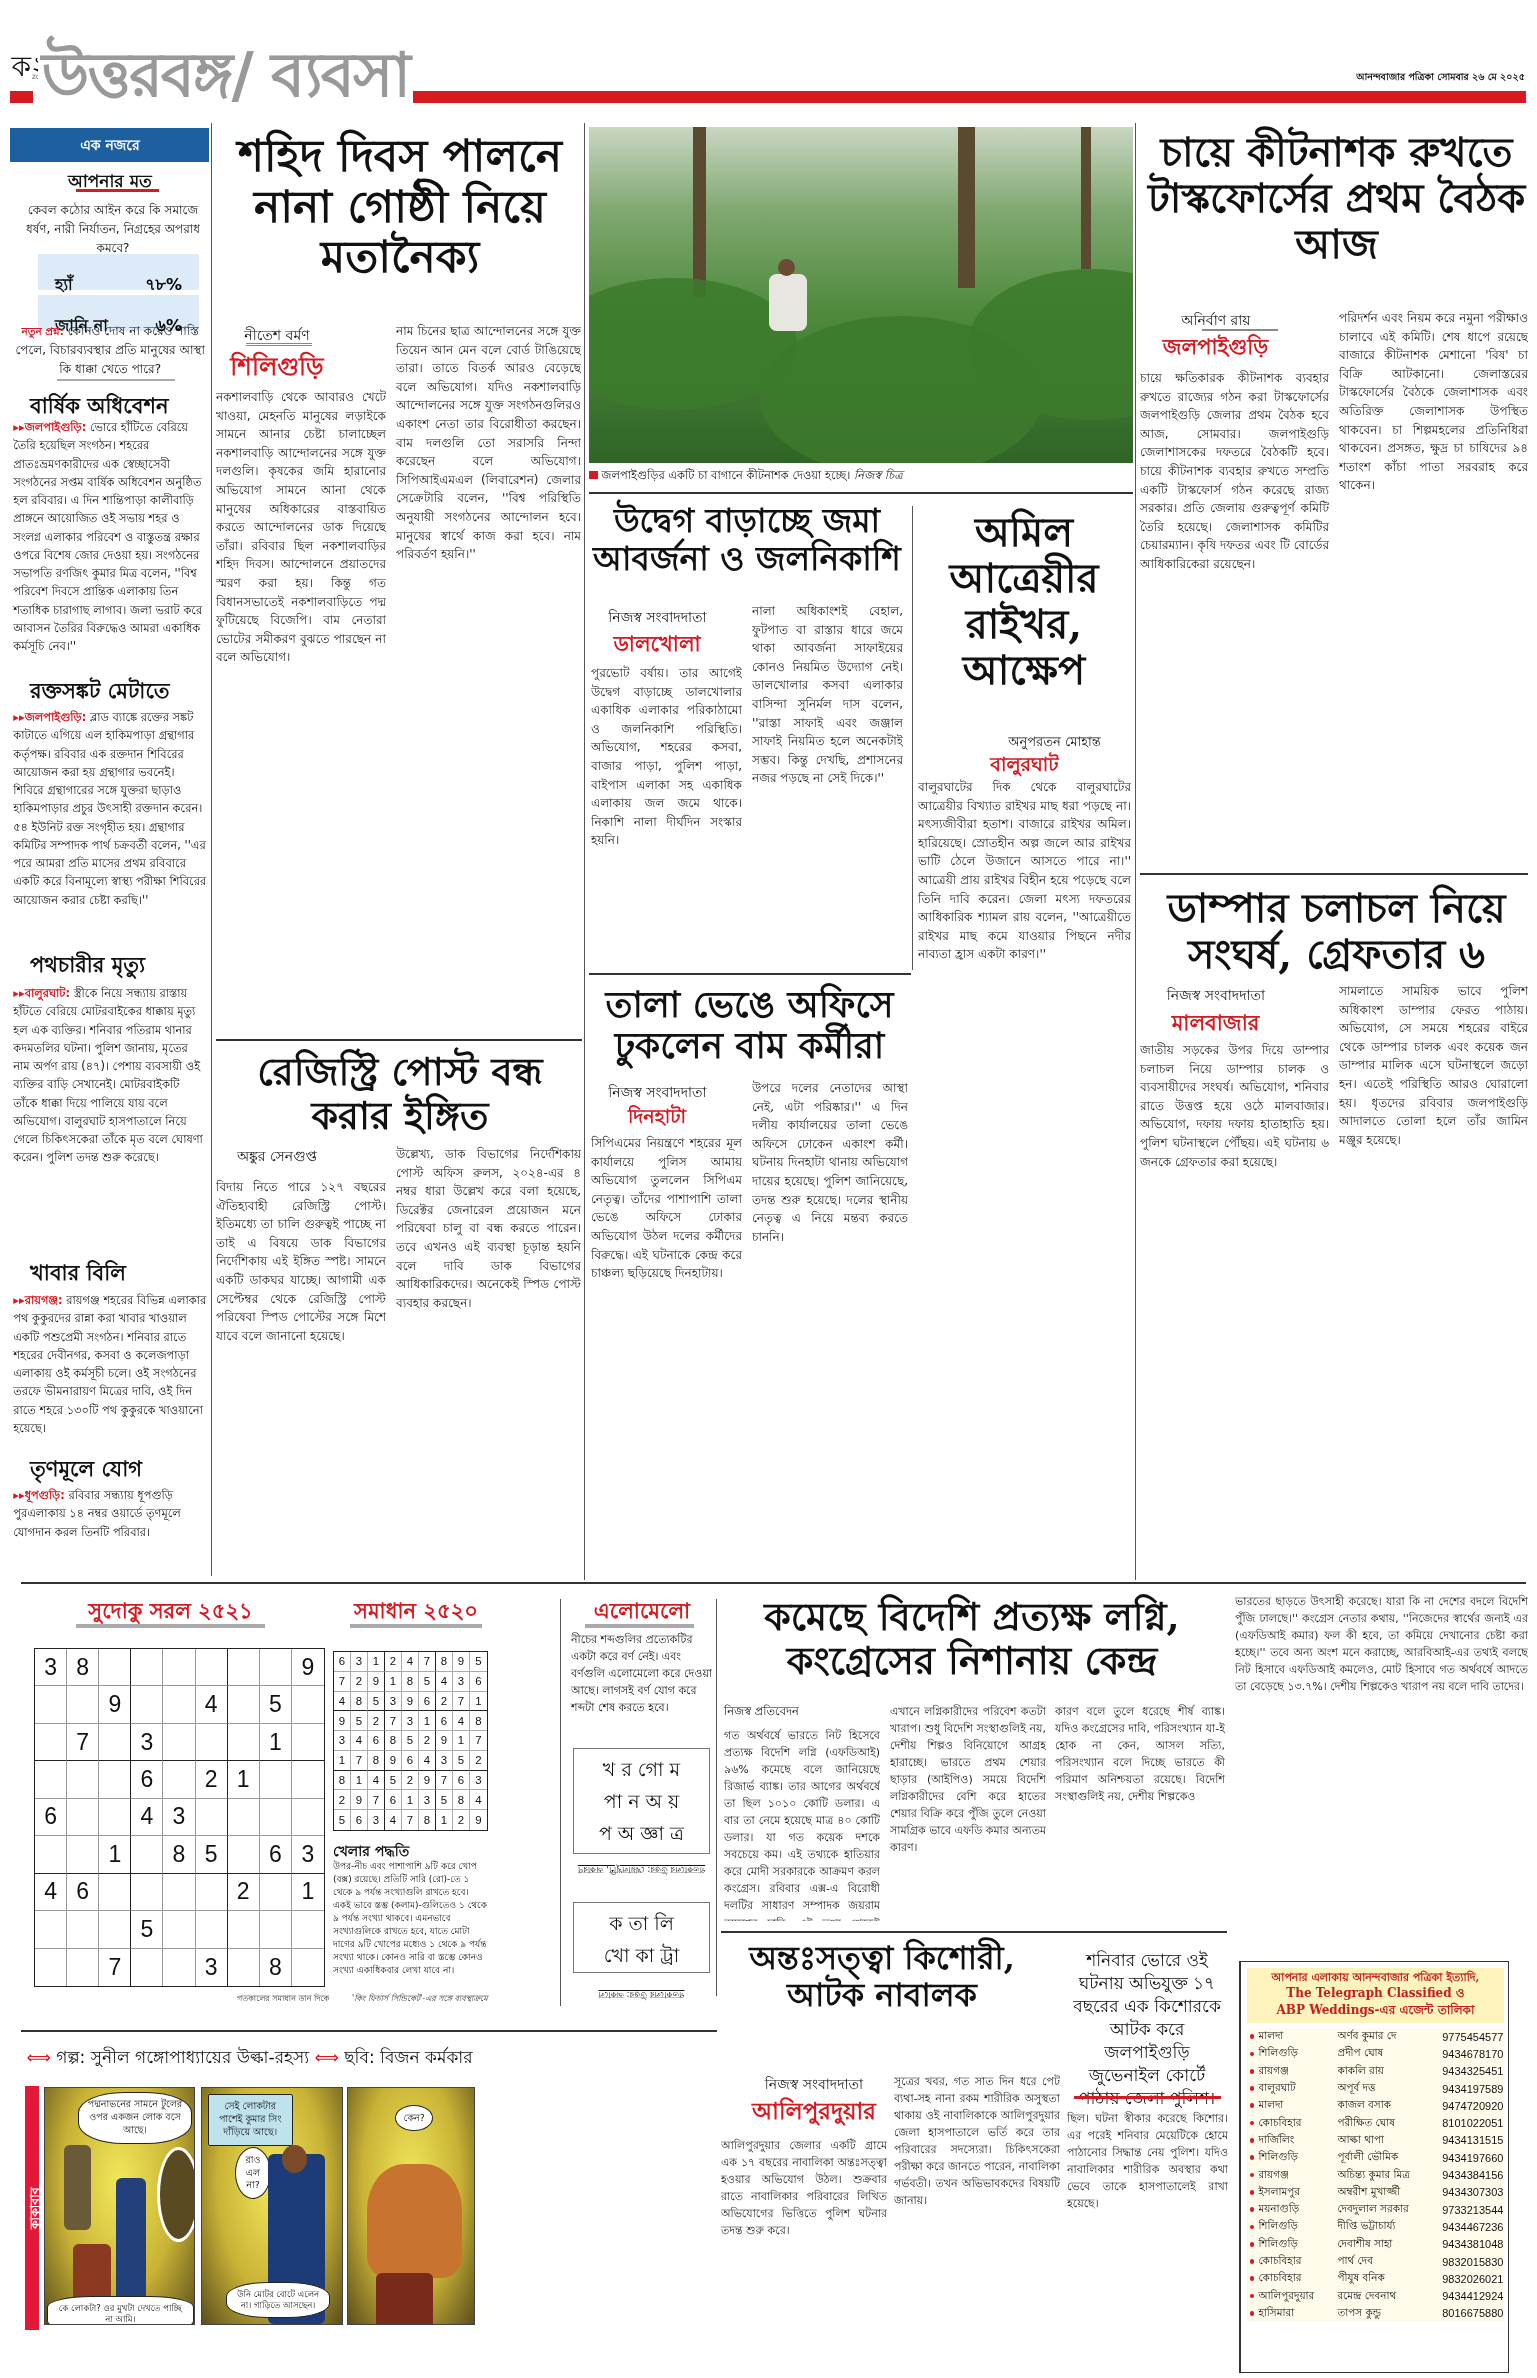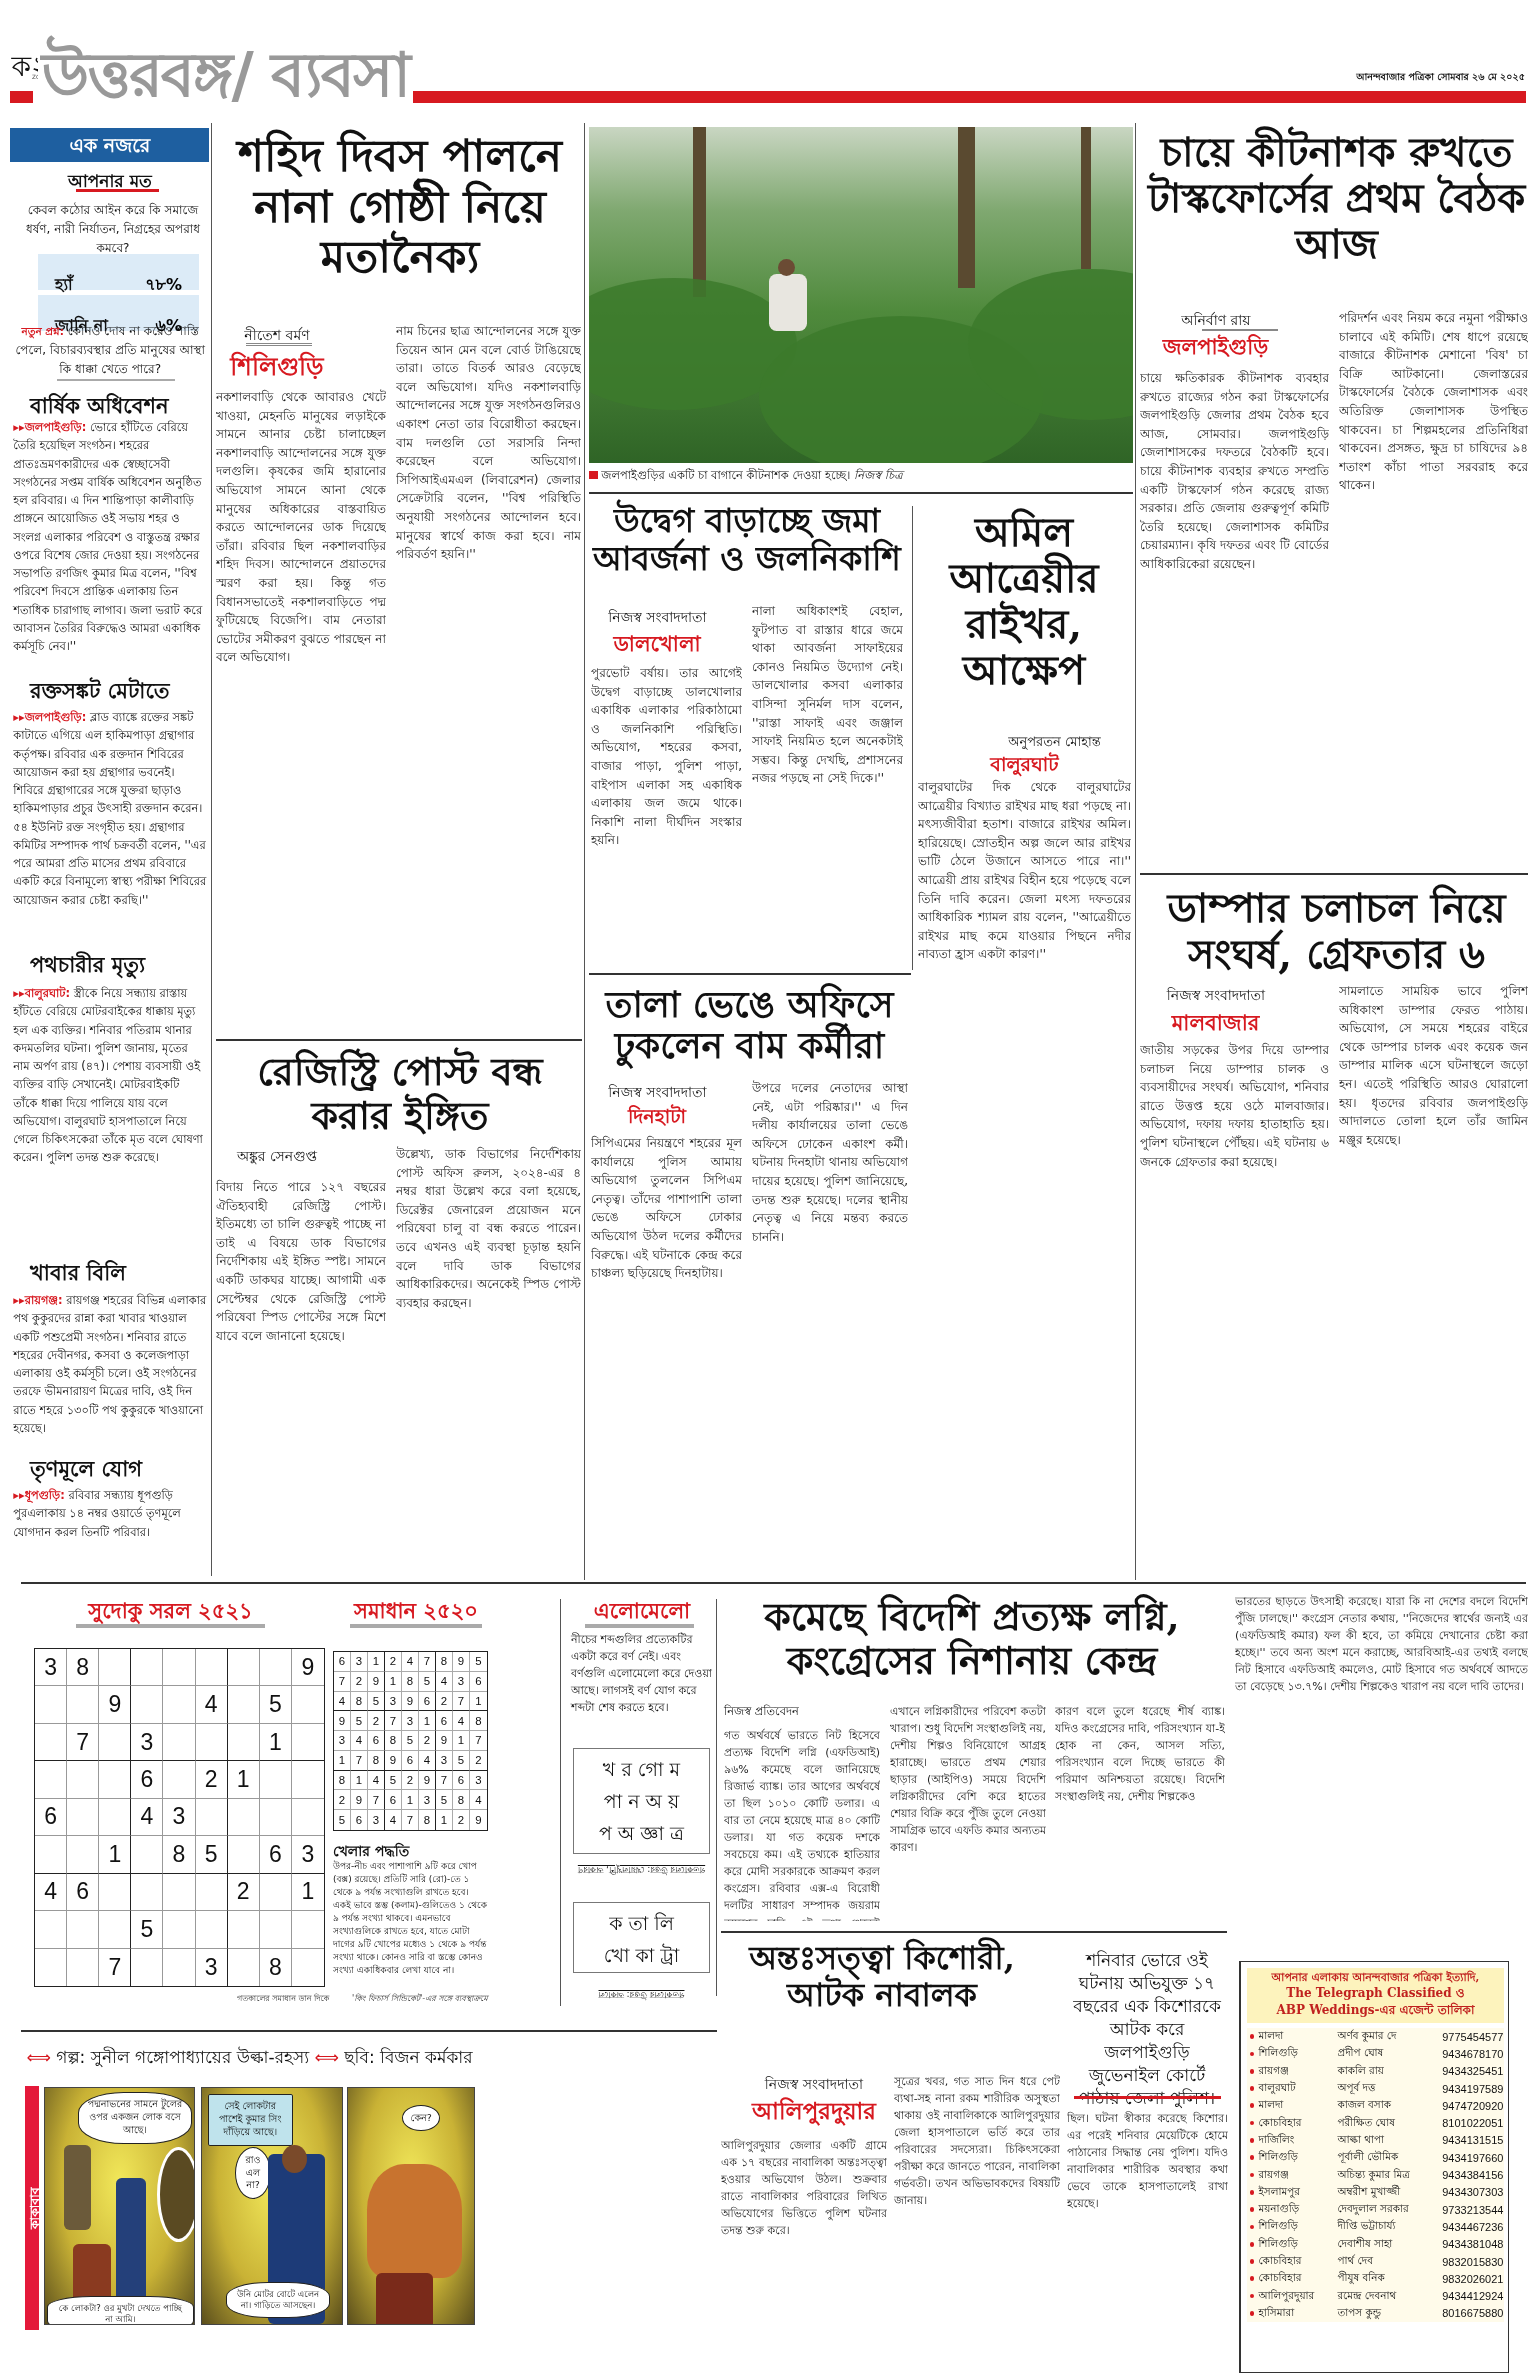--- a/index.html
+++ b/index.html
@@ -11,21 +11,21 @@
 .redbar-left{left:10.4px;top:91px;width:23px;height:12.3px;background:#d71920}
 .redbar-right{left:159px;top:91px;width:1367px;height:12.3px;background:#d71920}
 .masthead-date{right:13.2px;top:70px;font-size:9.5px;font-weight:bold}
 .rule{background:#333}
 .vrule{background:#555;width:0.9px}
 .hl{font-family:"DejaVu Serif",serif;font-weight:bold;text-align:center;line-height:1.15;color:#111}
 .byline{font-size:14px;text-align:center}
 .dateline{font-size:24.6px;font-weight:bold;color:#d71920;text-align:center;font-family:"DejaVu Serif",serif}
 .body{font-size:12px;line-height:1.55;text-align:justify;color:#222;overflow:hidden}
 
-.sb-head{left:10.4px;top:128px;width:199px;height:34px;background:#1e5fa0;color:#fff;font-size:19px;font-weight:bold;text-align:center;line-height:34px}
+.sb-head{left:10.4px;top:128px;width:199px;height:34px;background:#1e5fa0;color:#fff;font-size:14px;font-weight:bold;text-align:center;line-height:34px}
 .sb-sub{left:10.4px;top:168px;width:199px;text-align:center;font-size:17px;font-weight:bold}
 .sb-underline{left:76px;top:189px;width:83px;height:2.8px;background:#d71920}
 .sb-q{left:23px;top:201px;width:180px;text-align:center;font-size:12px;line-height:1.6}
 .poll-row{left:38px;width:161px;height:21px;font-size:16px;font-weight:bold;display:flex;justify-content:space-between;padding:18px 17px}
 .poll-row .pct{color:#000000}
 .poll-row.shaded{background:#dcebf7}
 .sb-new{left:13.2px;top:322px;width:194px;font-size:12px;line-height:1.6;text-align:center}
 .sb-new b{color:#d71920;font-size:10.4px}
 .sb-divider{left:57px;top:379px;width:118px;height:1.9px;background:#aaa}
 .sb-brief-title{left:30px;font-size:21px;font-weight:bold;font-family:"DejaVu Serif",serif}
@@ -515,17 +515,17 @@
   <div class="bubble" style="left:1.9px;top:208px;width:147px;border-radius:30%;font-size:8.5px">কে লোকটা? ওর মুখটা দেখতে পাচ্ছি না আমি।</div>
 </div>
 <div class="abs panel" style="left:201px;width:142px">
   <div class="bubble box" style="left:5.7px;top:5.7px;width:85px">সেই লোকটার পাশেই কুমার সিং দাঁড়িয়ে আছে।</div>
   <div class="bubble" style="left:33px;top:59px;width:36px">রাও এল না?</div>
   <div class="figure" style="left:66px;top:66px;width:57px;height:170px;background:#1d3b78"></div>
   <div class="figure" style="left:80px;top:57px;width:24.6px;height:28px;background:#7a4a2a;border-radius:50%"></div>
   <div class="bubble" style="left:24px;top:194px;width:104px;border-radius:40%;font-size:8.5px">উনি মোটর বোটে এলেন না। গাড়িতে আসছেন।</div>
 </div>
 <div class="abs panel" style="left:347px;width:128px">
-  <div class="bubble" style="left:54px;top:17px;width:38px">কেন?</div>
+  <div class="bubble" style="left:47px;top:17px;width:38px">কেন?</div>
   <div class="figure" style="left:19px;top:76px;width:95px;height:114px;background:#c8732f;border-radius:40% 40% 20% 20%"></div>
   <div class="figure" style="left:28px;top:185px;width:57px;height:57px;background:#7a2a1a"></div>
 </div>
 
 
 </body></html>

